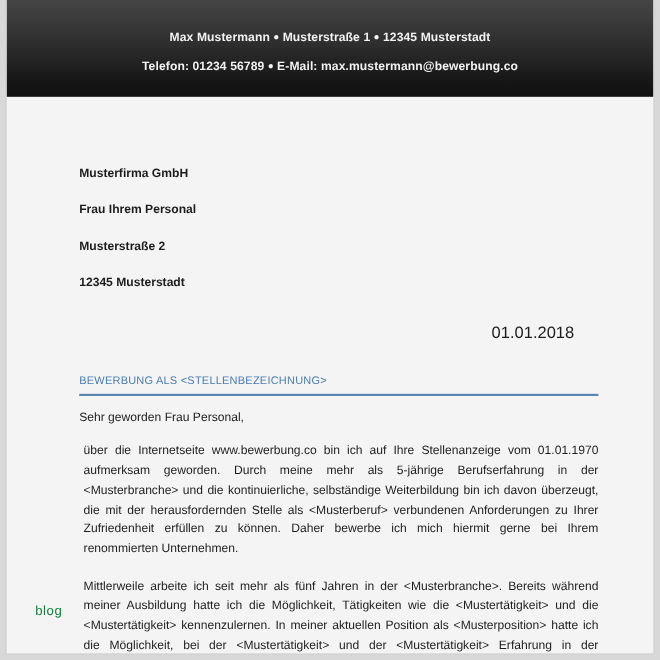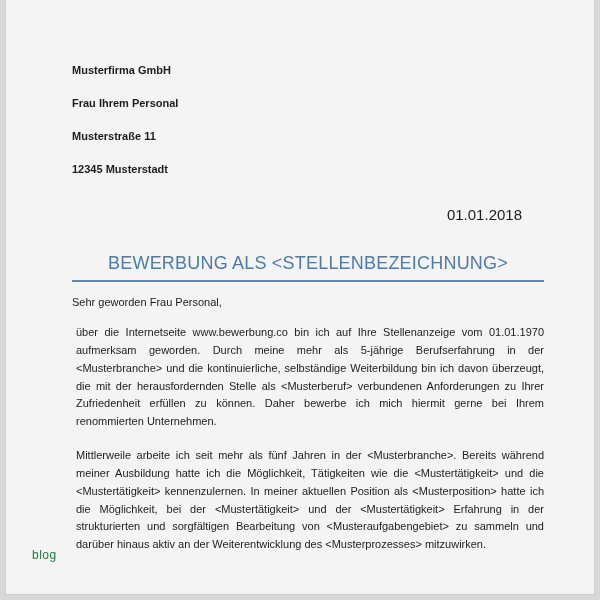--- a/index.html
+++ b/index.html
@@ -70,24 +70,23 @@
     margin-top: 28px;
     text-align: right;
     padding-right: 22px;
     font-size: 15px;
     color: #1d1d1d;
   }
 
   .subject {
     margin-top: 30px;
     color: #4a7cae;
-    font-size: 18px;
+    font-size: 10px;
     letter-spacing: 0.2px;
     white-space: nowrap;
-    text-align: center;
   }
   .subject-rule {
     margin-top: 6px;
     height: 2px;
     background: #5b87b5;
   }
 
   .salutation {
     margin-top: 14px;
     font-size: 11px;
@@ -113,27 +112,35 @@
     color: #15803d;
     letter-spacing: 0.5px;
     user-select: none;
   }
 </style>
 </head>
 <body>
 
 <div class="page">
 
+  <div class="letterhead">
+    <div class="letterhead-line first">
+      <span>Max Mustermann</span><span class="sep">●</span><span>Musterstraße 1</span><span class="sep">●</span><span>12345 Musterstadt</span>
+    </div>
+    <div class="letterhead-line">
+      <span>Telefon: 01234 56789</span><span class="sep">●</span><span>E-Mail: max.mustermann@bewerbung.co</span>
+    </div>
+  </div>
 
   <div class="letter">
 
     <div class="recipient">
       <div>Musterfirma GmbH</div>
       <div>Frau Ihrem Personal</div>
-      <div>Musterstraße 11</div>
+      <div>Musterstraße 2</div>
       <div>12345 Musterstadt</div>
     </div>
 
     <div class="date-row">01.01.2018</div>
 
     <div class="subject">BEWERBUNG ALS &lt;STELLENBEZEICHNUNG&gt;</div>
     <div class="subject-rule"></div>
 
     <div class="salutation">Sehr geworden Frau Personal,</div>
 

